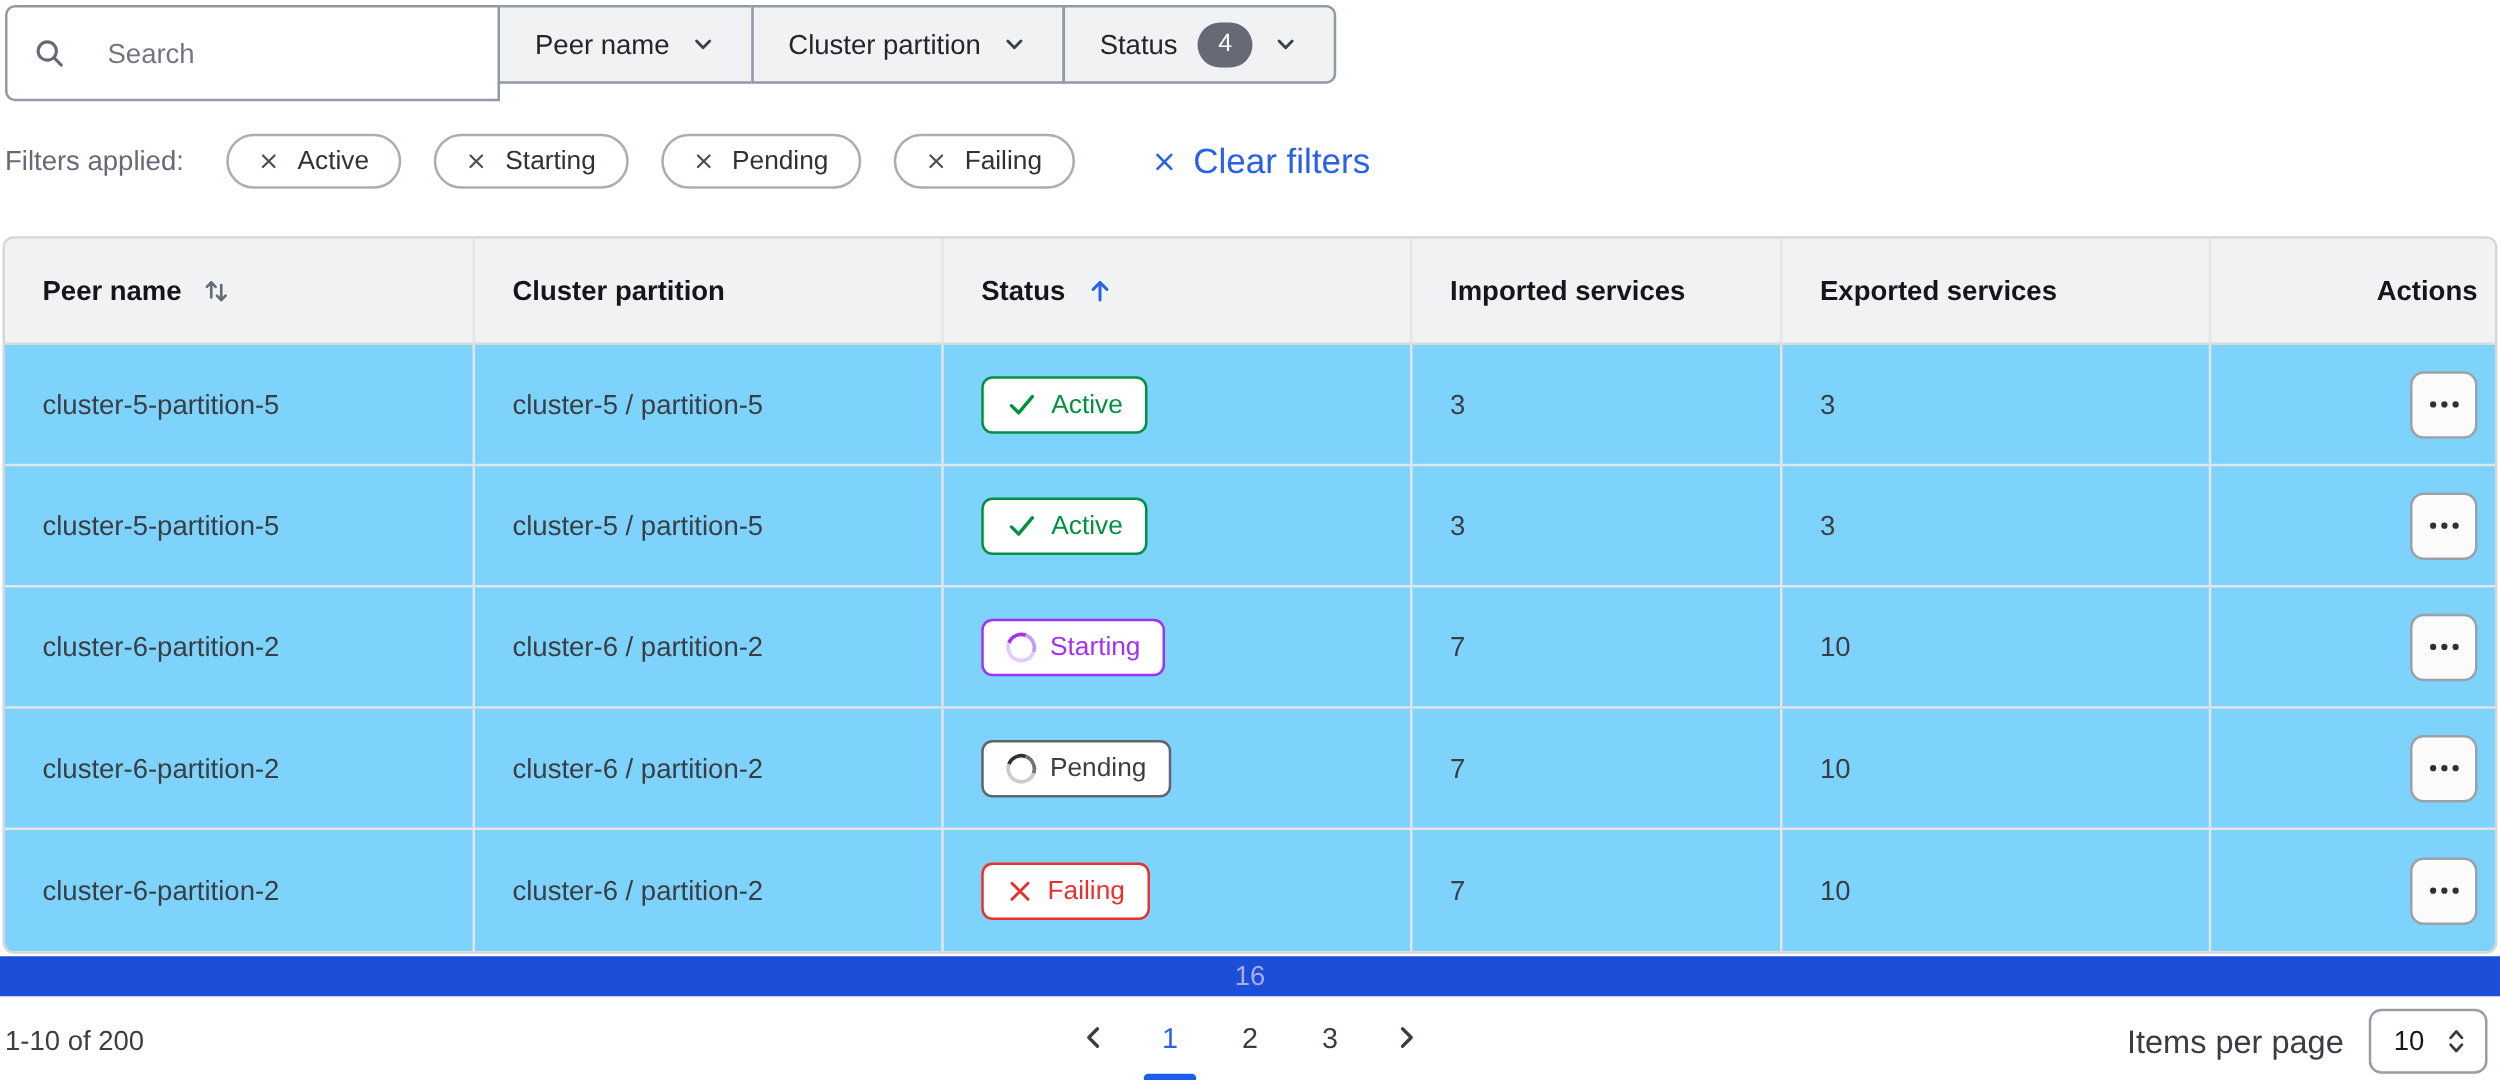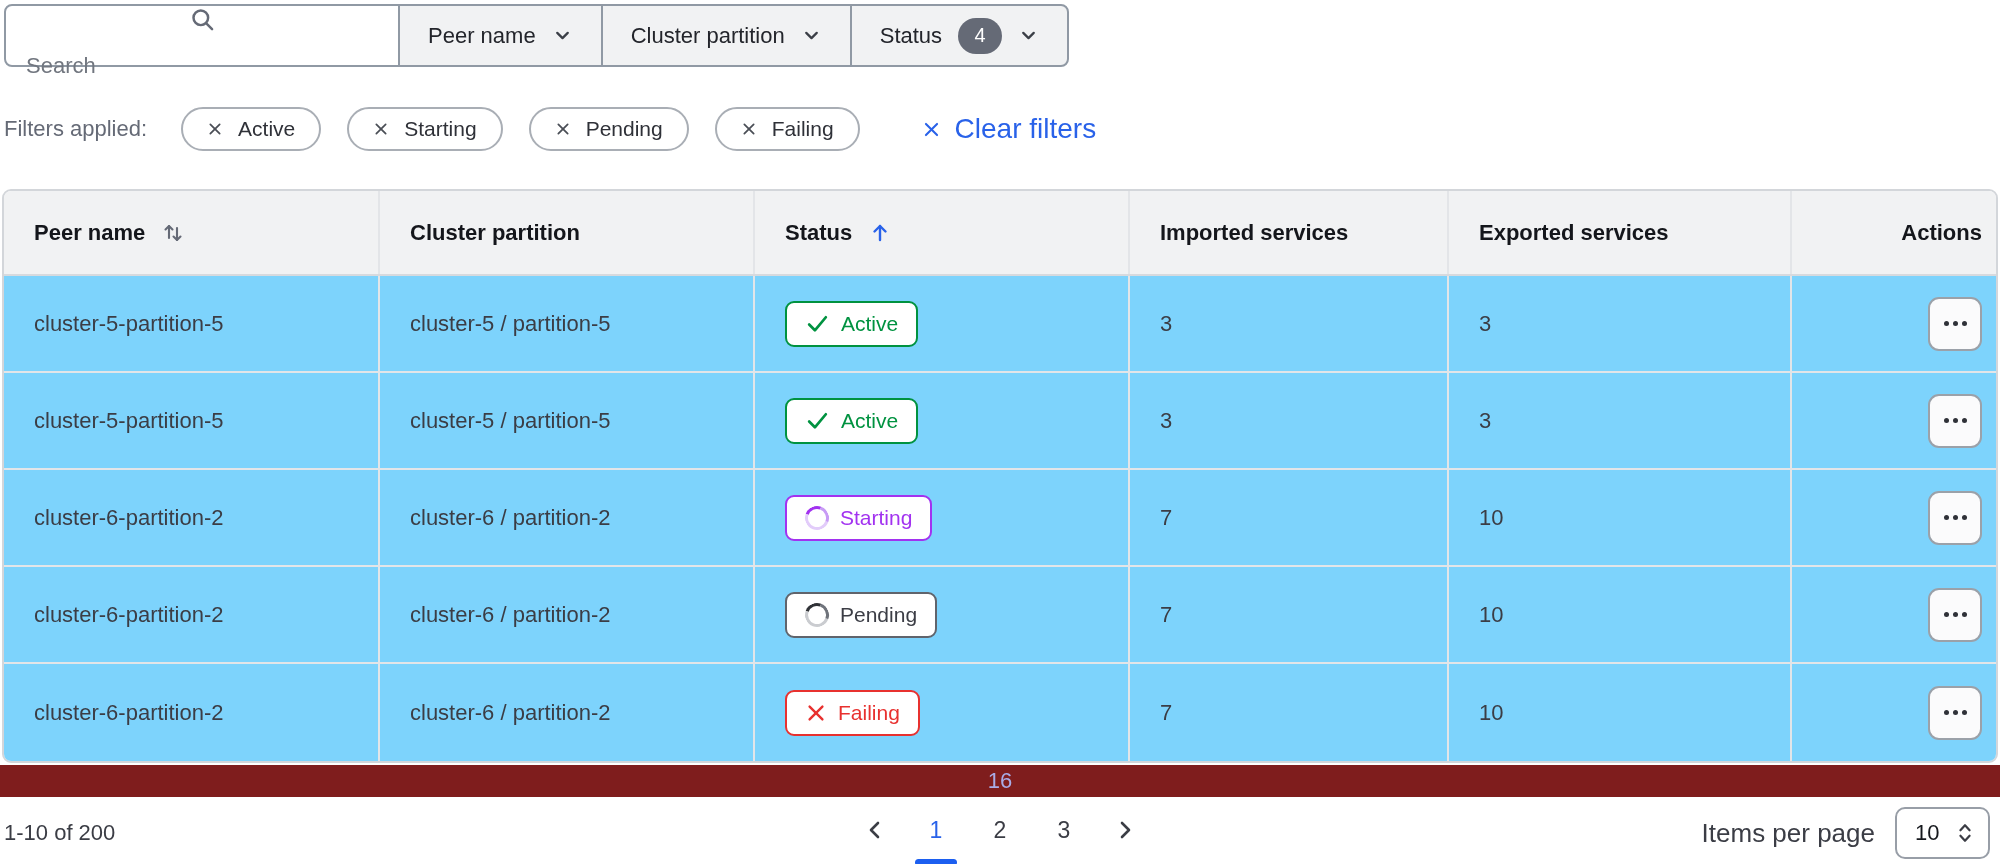--- a/index.html
+++ b/index.html
@@ -2,23 +2,23 @@
 <html><head>
 <meta charset="utf-8">
 <style>
   * { box-sizing: border-box; margin: 0; padding: 0; }
   html, body { width: 2000px; height: 864px; background: #ffffff; overflow: hidden; }
   body { font-family: "Liberation Sans", "DejaVu Sans", sans-serif; color: #3b3d45; }
 
   
   .toolbar { display: inline-flex; margin: 4px 0 0 4px; height: 63px; }
   .search-box {
-    display: flex; align-items: center; gap: 20px; width: 396px; height: 63px;
+    display: flex; align-items: center; gap: 33px; width: 396px; height: 77px;
     background: #ffffff; border: 2px solid #9099a4; border-radius: 8px 0 0 8px;
-    padding: 0 20px; position: relative; z-index: 2; flex-direction: column;
+    padding: 0 20px; position: relative; z-index: 2;
   }
   .search-box input {
     border: none; outline: none; font-family: inherit; font-size: 22px;
     color: #3b3d45; width: 100%; background: transparent;
   }
   .search-box input::placeholder { color: #71767f; }
   .filter-btn {
     display: flex; align-items: center; gap: 16px; height: 63px;
     background: #f1f2f3; border: 2px solid #9099a4; margin-left: -2px;
     padding: 0 28px; font-size: 22px; font-weight: 500; color: #23252b; cursor: pointer;
@@ -50,21 +50,21 @@
     border: 2px solid #d3d6da; border-radius: 9px; overflow: hidden;
     background: #fff;
   }
   .t-row { display: flex; }
   .t-head { background: #f1f2f3; height: 85px; border-bottom: 2px solid #d7dade; }
   .t-body-row { height: 97px; border-bottom: 2px solid #e3e5e8; background: #7dd3fc; }
   .t-body-row:last-of-type { border-bottom: none; }
   .cell { display: flex; align-items: center; padding-left: 30px; border-right: 2px solid #e3e5e8; }
   .cell:last-child { border-right: none; }
   .c1 { width: 376px; } .c2 { width: 375px; } .c3 { width: 375px; }
-  .c4 { width: 319px; } .c5 { width: 343px; }
+  .c4 { width: 296px; } .c5 { width: 343px; }
   .c6 { flex: 1; justify-content: flex-end; padding-right: 14px; }
   .th { font-size: 22px; font-weight: 700; color: #14161b; gap: 16px; cursor: default; }
   .th.sortable { cursor: pointer; }
   .td { font-size: 22px; color: #3b3d45; }
 
   
   .status-badge {
     display: inline-flex; align-items: center; gap: 11px; height: 46px;
     border: 2px solid; border-radius: 9px; padding: 0 18px;
     font-size: 21px; font-weight: 500; background: #fff;
@@ -79,21 +79,21 @@
 
   .actions-btn {
     width: 54px; height: 54px; border: 2px solid #9ba1a9; border-radius: 11px;
     background: #fbfbfc; display: inline-flex; align-items: center; justify-content: center;
     gap: 4px; cursor: pointer;
   }
   .actions-btn .dot { width: 5px; height: 5px; border-radius: 50%; background: #2f3138; }
 
   
   .overflow-strip {
-    width: 2000px; height: 32px; margin-top: 2px; background: #7f1d1d;
+    width: 2000px; height: 32px; margin-top: 2px; background: #1d4ed8;
     display: flex; align-items: center; justify-content: center;
     font-size: 22px; color: #a9ace6;
   }
 
   
   .pagination-bar {
     height: 72px; display: flex; align-items: center; position: relative; padding: 0 10px 0 4px;
     margin-top: 0;
   }
   .range-label { font-size: 22px; color: #3b3d45; }

